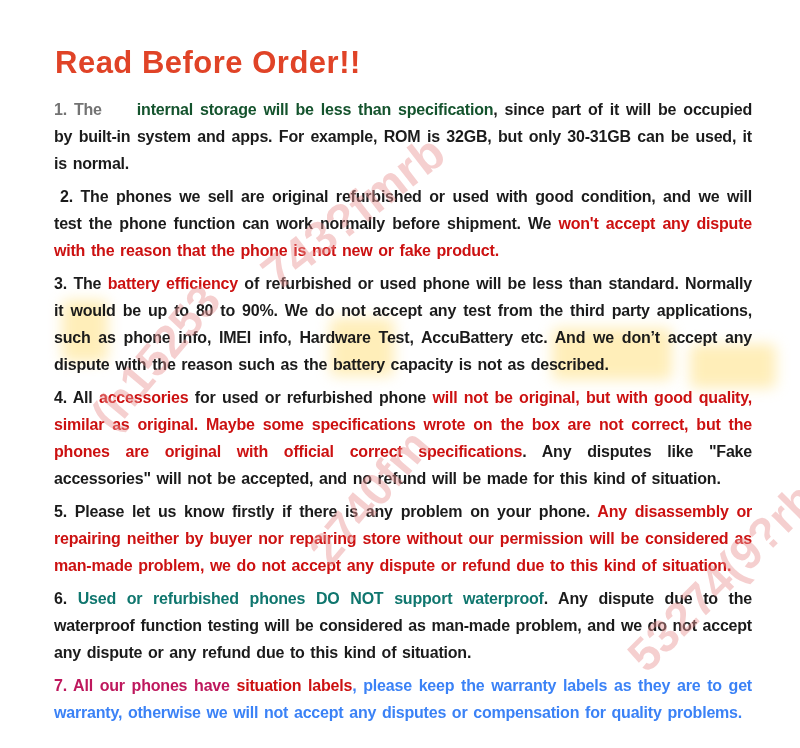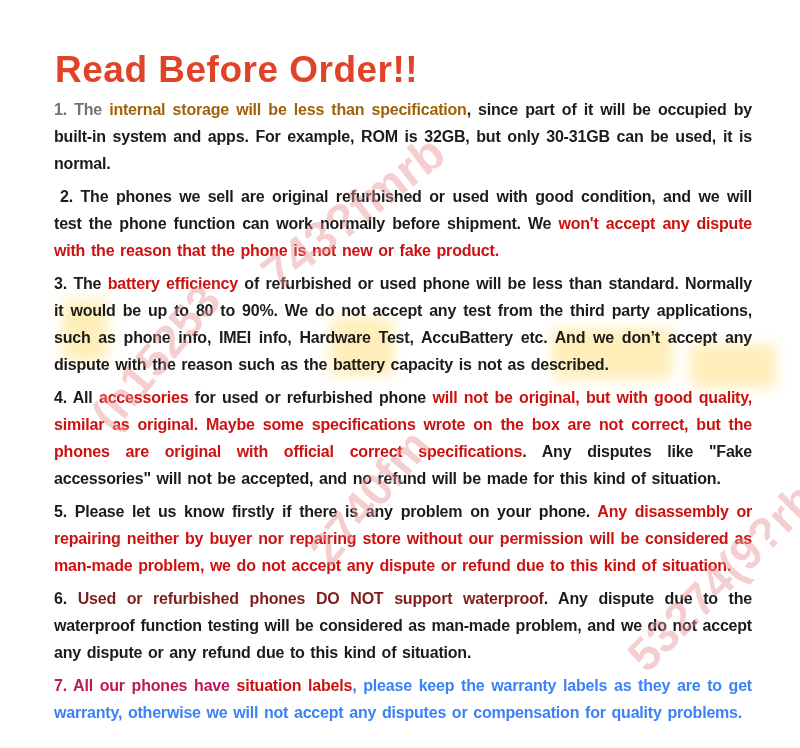--- a/index.html
+++ b/index.html
@@ -7,21 +7,21 @@
     width:800px;height:748px;background:#ffffff;position:relative;overflow:hidden;
     font-family:"Liberation Sans","DejaVu Sans",sans-serif;
   }
   .page{position:absolute;inset:0;}
   
   .yellow-layer{position:absolute;inset:0;z-index:0;pointer-events:none;}
   .yblob{position:absolute;background:rgba(255,213,80,0.40);filter:blur(7px);border-radius:6px;}
   
   .title{
     position:absolute;left:55px;top:24px;z-index:1;
-    font-size:37px;font-weight:bold;letter-spacing:0.5px;line-height:1.15;
+    font-size:31px;font-weight:bold;letter-spacing:0.5px;line-height:1.15;
   }
   .content{
     position:absolute;left:54px;right:48px;top:96px;z-index:1;
   }
   .content p{
     margin:0 0 6px 0;
     font-size:16px;font-weight:bold;line-height:27px;
     letter-spacing:-0.2px;word-spacing:1.5px;
     text-align:justify;
   }
@@ -40,26 +40,26 @@
   <div class="yellow-layer">
     <div class="yblob" style="left:62px;top:300px;width:46px;height:62px;"></div>
     <div class="yblob" style="left:330px;top:318px;width:64px;height:58px;"></div>
     <div class="yblob" style="left:552px;top:328px;width:120px;height:52px;"></div>
     <div class="yblob" style="left:690px;top:344px;width:86px;height:44px;"></div>
   </div>
 
   <h1 class="title" style="color: rgb(224, 67, 39);">Read Before Order!!</h1>
 
   <div class="content" id="content">
-      <p><span style="color: #737373;">1. The </span><span style="color: #a16207;">internal storage will be less than specification</span><span style="color: rgb(27, 27, 27);">, since part of it will be occupied by built-in system and apps. For example, ROM is 32GB, but only 30-31GB can be used, it is normal.</span></p>
+      <p><span style="color: #737373;">1. The </span><span style="color: #14532d; margin-left: 28px;">internal storage will be less than specification</span><span style="color: rgb(27, 27, 27);">, since part of it will be occupied by built-in system and apps. For example, ROM is 32GB, but only 30-31GB can be used, it is normal.</span></p>
       <p><span style="color: rgb(27, 27, 27); margin-left: 6px;">2.  The phones we sell are original refurbished or used with good condition, and we will test the phone function can work normally before shipment. We </span><span style="color: rgb(204, 17, 17);">won't accept any dispute with the reason that the phone is not new or fake product.</span></p>
       <p><span style="color: rgb(27, 27, 27);">3. The </span><span style="color: rgb(204, 17, 17);">battery efficiency</span><span style="color: rgb(27, 27, 27);"> of refurbished or used phone will be less than standard. Normally it would be up to 80 to 90%. We do not accept any test from the third party applications, such as phone info, IMEI info, Hardware Test, AccuBattery etc. And we don’t accept any dispute with the reason such as the battery capacity is not as described.</span></p>
       <p><span style="color: rgb(27, 27, 27);">4. All </span><span style="color: rgb(204, 17, 17);">accessories</span><span style="color: rgb(27, 27, 27);"> for used or refurbished phone </span><span style="color: rgb(204, 17, 17);">will not be original, but with good quality, similar as original. Maybe some specifications wrote on the box are not correct, but the phones are original with official correct specifications</span><span style="color: rgb(27, 27, 27);">. Any disputes like "Fake accessories" will not be accepted, and no refund will be made for this kind of situation.</span></p>
       <p><span style="color: rgb(27, 27, 27);">5. Please let us know firstly if there is any problem on your phone. </span><span style="color: rgb(204, 17, 17);">Any disassembly or repairing neither by buyer nor repairing store without our permission will be considered as man-made problem, we do not accept any dispute or refund due to this kind of situation.</span></p>
-      <p><span style="color: rgb(27, 27, 27);">6. </span><span style="color: #7f1d1d;">Used or refurbished phones DO NOT support waterproof</span><span style="color: rgb(27, 27, 27);">. Any dispute due to the waterproof function testing will be considered as man-made problem, and we do not accept any dispute or any refund due to this kind of situation.</span></p>
+      <p><span style="color: rgb(27, 27, 27);">6. </span><span style="color: #0f766e;">Used or refurbished phones DO NOT support waterproof</span><span style="color: rgb(27, 27, 27);">. Any dispute due to the waterproof function testing will be considered as man-made problem, and we do not accept any dispute or any refund due to this kind of situation.</span></p>
       <p><span style="color: #be185d;">7. All our phones have </span><span style="color: rgb(204, 17, 17);">situation labels</span><span style="color: #3b82f6;">, please keep the warranty labels as they are to get warranty, otherwise we will not accept any disputes or compensation for quality problems.</span></p>
     </div>
 
   <div class="wm-layer" id="wm-layer">
       <span class="wm" style="left: 245px; top: 185px; font-size: 48px; color: rgba(233, 148, 148, 0.45); transform: rotate(-38deg);">743?fmrb</span>
       <span class="wm" style="left: 70px; top: 330px; font-size: 46px; color: rgba(233, 148, 148, 0.45); transform: rotate(-50deg);">(h15253</span>
       <span class="wm" style="left: 290px; top: 470px; font-size: 46px; color: rgba(233, 148, 148, 0.45); transform: rotate(-50deg);">2740fm</span>
       <span class="wm" style="left: 600px; top: 550px; font-size: 46px; color: rgba(233, 148, 148, 0.45); transform: rotate(-45deg);">53274(9?rb</span>
     </div>
 

